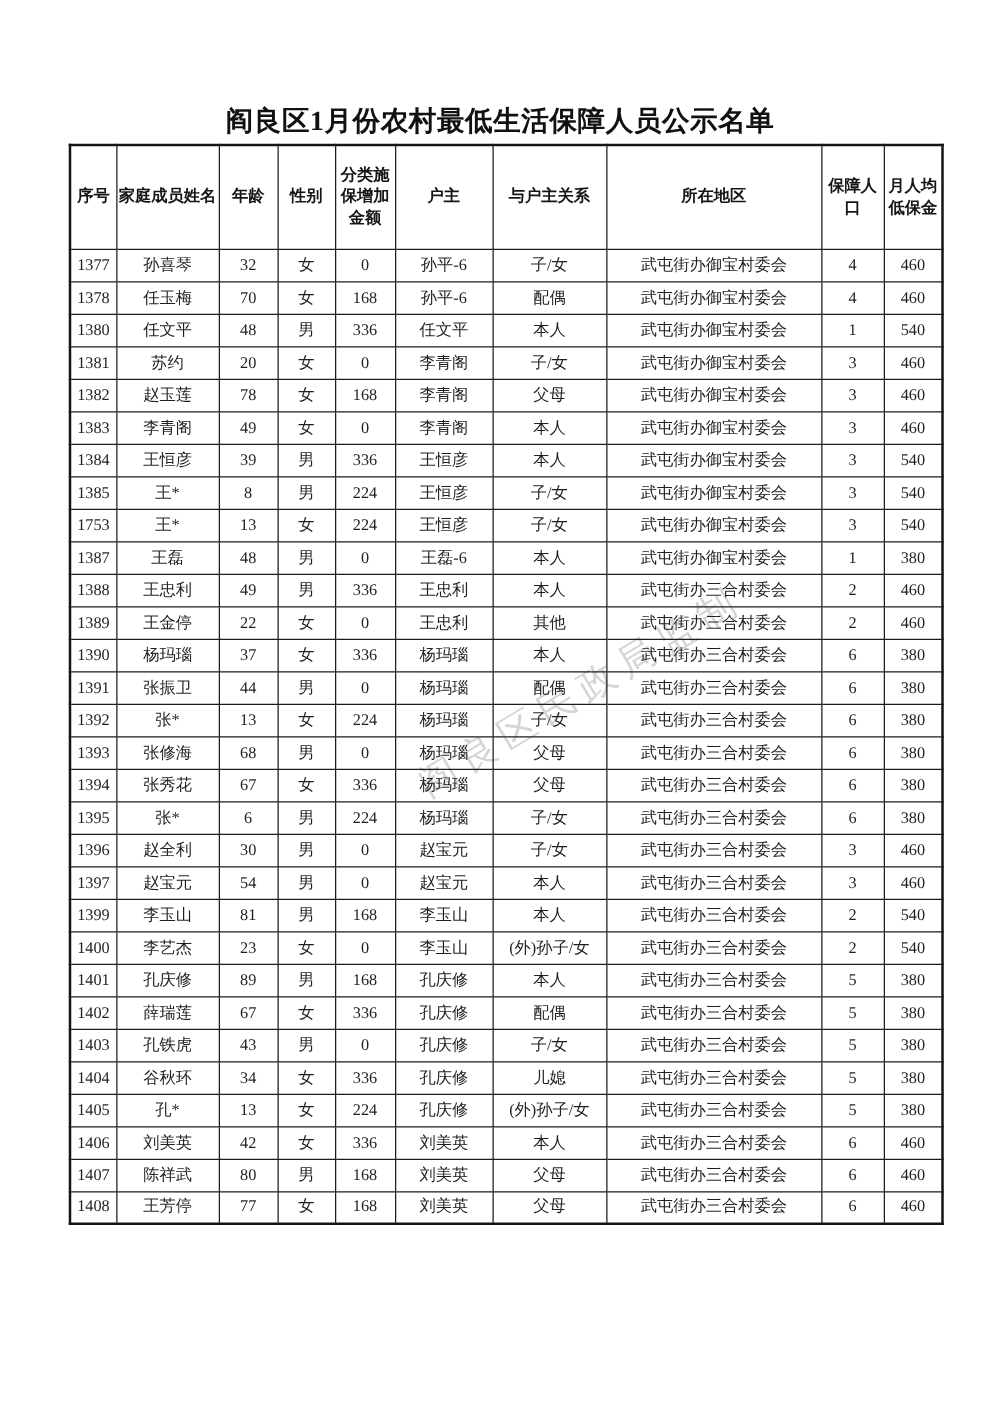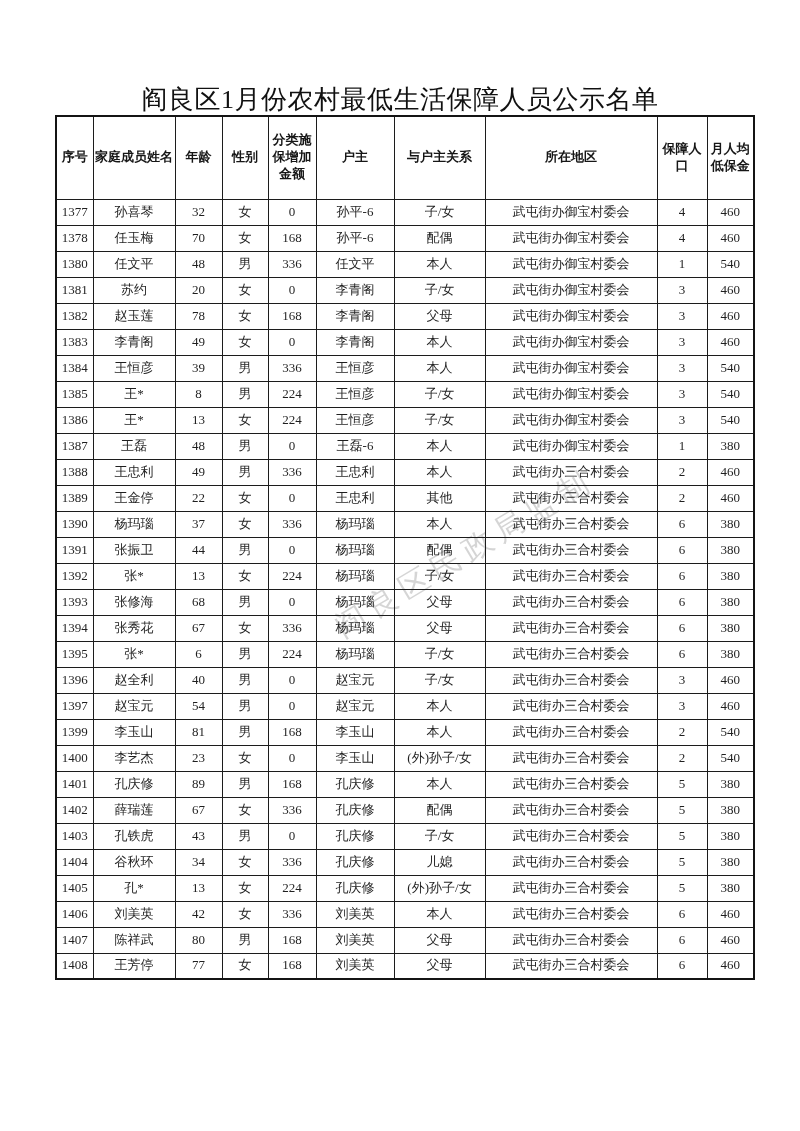--- a/index.html
+++ b/index.html
@@ -16,22 +16,22 @@
     background: #ffffff;
     overflow: hidden;
   }
   .doc-title {
     position: absolute;
     top: 82px;
     left: 0;
     width: 100%;
     margin: 0;
     text-align: center;
-    font-size: 26px;
-    font-weight: normal;
+    font-size: 22px;
+    font-weight: bold;
     letter-spacing: 0.5px;
     color: #111;
   }
   .watermark {
     position: absolute;
     left: 295px;
     top: 533px;
     width: 340px;
     text-align: center;
     transform: rotate(-31deg);
@@ -204,21 +204,21 @@
           <td>8</td>
           <td>男</td>
           <td>224</td>
           <td>王恒彦</td>
           <td>子/女</td>
           <td>武屯街办御宝村委会</td>
           <td>3</td>
           <td>540</td>
         </tr>
         <tr>
-          <td>1386</td>
+          <td>1753</td>
           <td>王*</td>
           <td>13</td>
           <td>女</td>
           <td>224</td>
           <td>王恒彦</td>
           <td>子/女</td>
           <td>武屯街办御宝村委会</td>
           <td>3</td>
           <td>540</td>
         </tr>
@@ -326,21 +326,21 @@
           <td>224</td>
           <td>杨玛瑙</td>
           <td>子/女</td>
           <td>武屯街办三合村委会</td>
           <td>6</td>
           <td>380</td>
         </tr>
         <tr>
           <td>1396</td>
           <td>赵全利</td>
-          <td>40</td>
+          <td>30</td>
           <td>男</td>
           <td>0</td>
           <td>赵宝元</td>
           <td>子/女</td>
           <td>武屯街办三合村委会</td>
           <td>3</td>
           <td>460</td>
         </tr>
         <tr>
           <td>1397</td>

